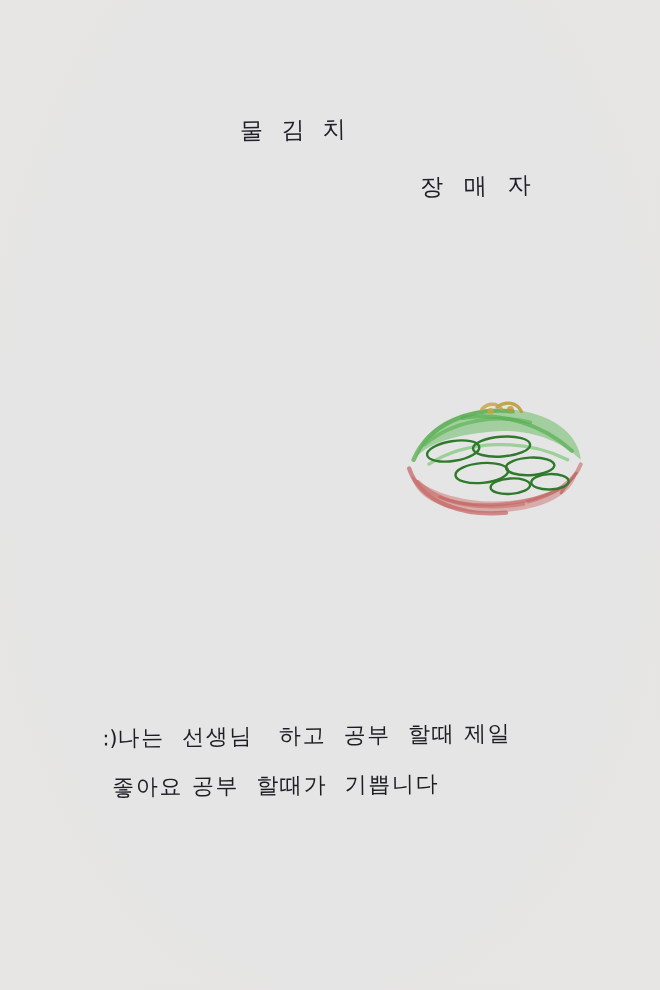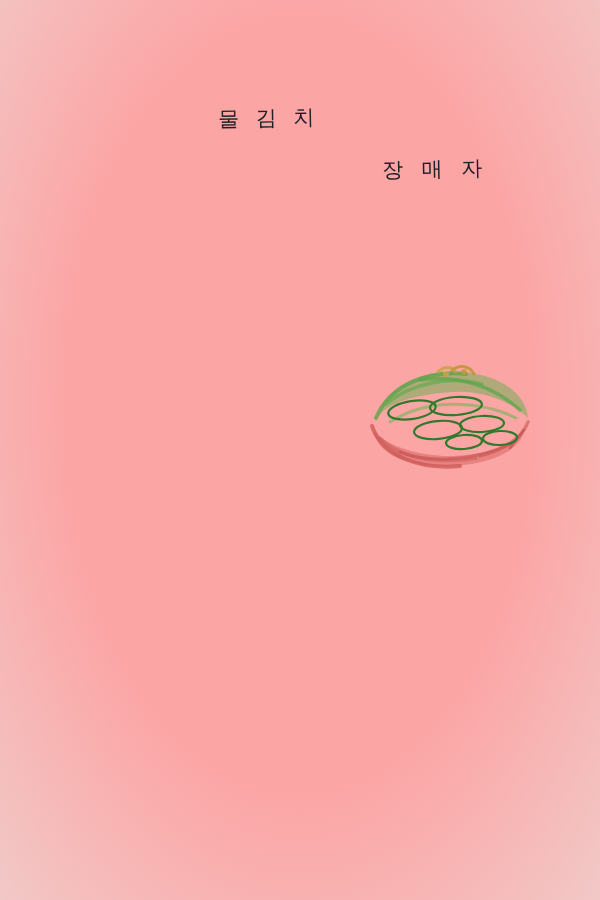--- a/index.html
+++ b/index.html
@@ -11,21 +11,21 @@
     height: 900px;
     background: #ffffff;
     font-family: "DejaVu Sans", sans-serif;
     overflow: hidden;
   }
 
   #page {
     position: relative;
     width: 600px;
     height: 900px;
-    background: #fca5a5;
+    background: #e5e5e5;
   }
 
   
   #paper-texture {
     position: absolute;
     inset: 0;
     background:
       radial-gradient(ellipse at 50% 45%, rgba(255,255,255,0) 55%, rgba(232,230,226,0.55) 100%);
     pointer-events: none;
   }
@@ -122,20 +122,24 @@
 
 <div id="page">
 
   <div id="paper-texture"></div>
 
   <div class="hand" id="doc-title">물 김 치</div>
 
   <div class="hand" id="doc-author">장 매 자</div>
 
 
+  <div id="note-block">
+    <div class="hand note-line n1"><span class="smiley">:)</span><span>나는  선생님   하고  공부  할때 제일</span></div>
+    <div class="hand note-line n2">좋아요 공부  할때가  기쁩니다</div>
+  </div>
 
   <div id="drawing">
     <svg width="180" height="115" viewBox="0 0 180 115" xmlns="http://www.w3.org/2000/svg">
 
       <g opacity="0.78">
         <path d="M14 72 C18 96 52 108 92 106 C130 104 158 92 164 72 C150 86 120 96 90 96 C58 96 28 86 14 72 Z" fill="#c1423f" opacity="0.45"></path>
         <path d="M12 66 C22 96 60 110 100 106" stroke="#bb3c3a" stroke-width="4" fill="none" stroke-linecap="round" opacity="0.7"></path>
         <path d="M20 78 C42 100 80 104 116 98" stroke="#c2504a" stroke-width="3.5" fill="none" stroke-linecap="round" opacity="0.65"></path>
         <path d="M40 92 C70 104 118 100 150 84" stroke="#b8403c" stroke-width="3" fill="none" stroke-linecap="round" opacity="0.6"></path>
         <path d="M120 96 C144 90 162 78 168 62" stroke="#bb4440" stroke-width="3.5" fill="none" stroke-linecap="round" opacity="0.6"></path>

